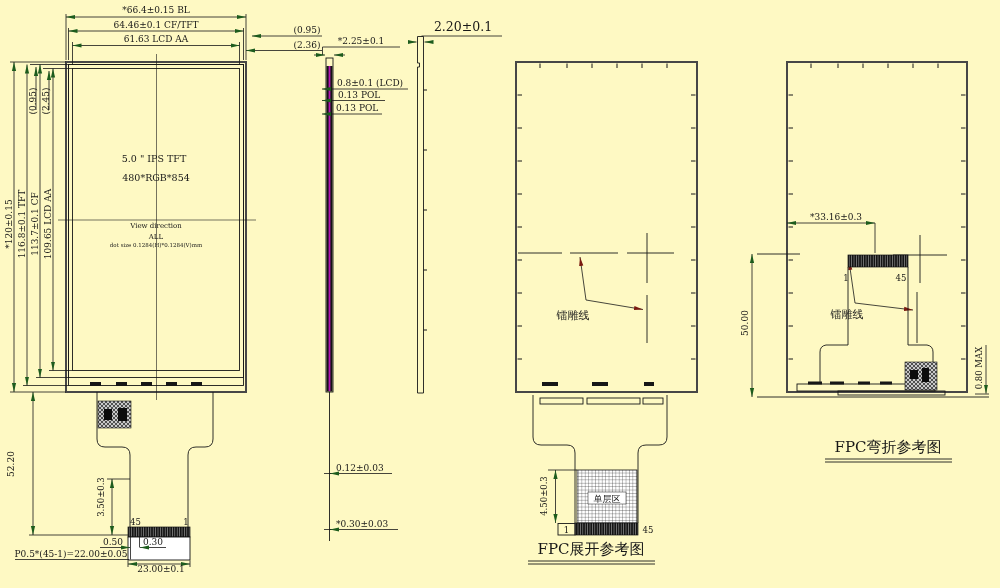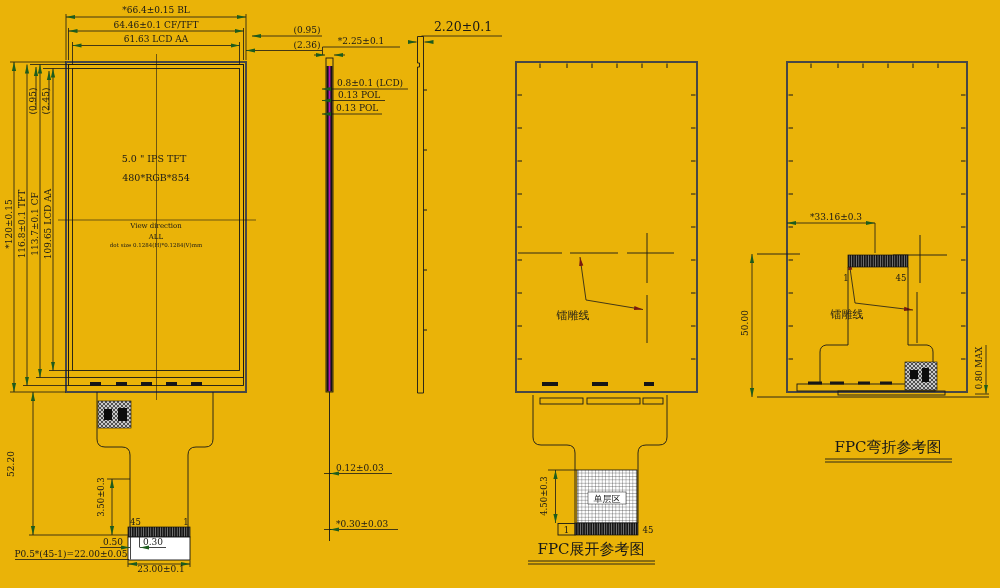--- a/index.html
+++ b/index.html
@@ -1,16 +1,16 @@
 <!DOCTYPE html>
 <html><head>
 <meta charset="utf-8">
 <style>
   html,body{margin:0;padding:0;background:#fff;}
-  .canvas{position:relative;width:1000px;height:588px;background:#eab308;overflow:hidden;}
+  .canvas{position:relative;width:1000px;height:588px;background:#fef9c3;overflow:hidden;}
   svg{position:absolute;left:0;top:0;}
   text{font-family:"DejaVu Serif","Liberation Serif",serif;fill:#181818;}
   .t9{font-size:9px}.t85{font-size:8.5px}.t7{font-size:7px}
   .t55{font-size:5.5px}.t11{font-size:11px}.t125{font-size:12.5px}.t15{font-size:15px}.t95{font-size:9.5px}
   .dim{stroke:#181818;stroke-width:0.8;fill:none}
   .thin{stroke:#181818;stroke-width:0.9;fill:none}
   .thick{stroke:#474747;stroke-width:2;fill:none}
   .cl{stroke:#181818;stroke-width:0.6;fill:none}
   .tick{stroke:#181818;stroke-width:1;fill:none}
 </style>

